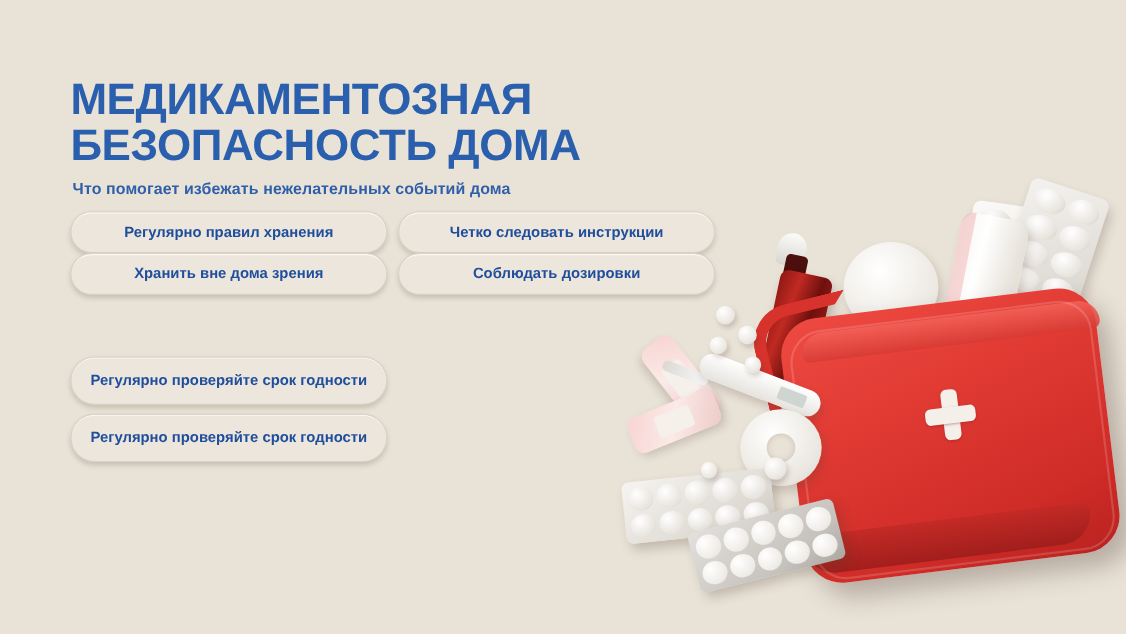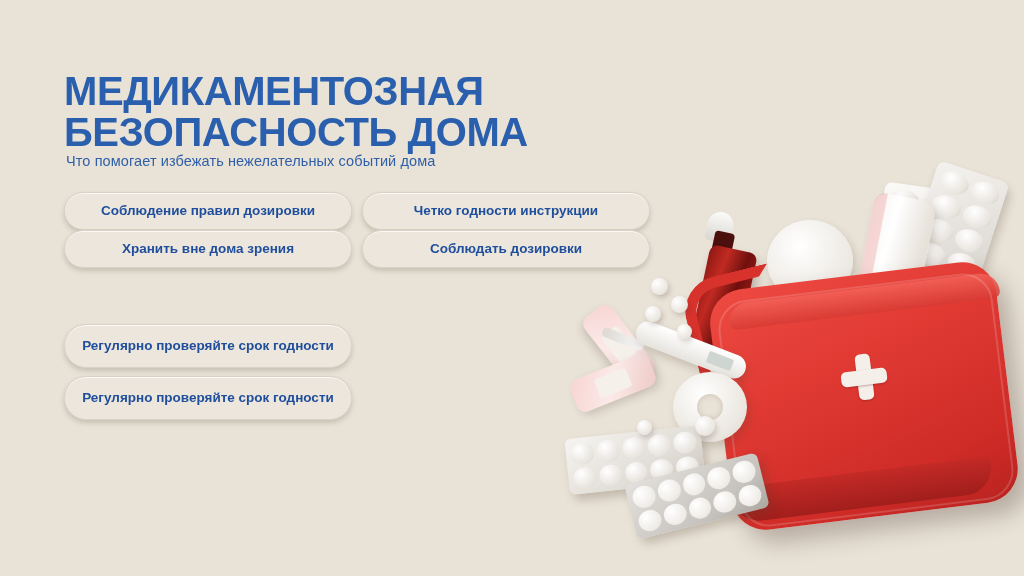--- a/index.html
+++ b/index.html
@@ -22,22 +22,22 @@
     position:absolute;left:64px;top:44px;
     width:620px;
     font-size:40px;line-height:1.03;
     font-weight:800;
     letter-spacing:-0.4px;
     color:#2a5fae;
     text-transform:uppercase;
     white-space:pre-line;
   }
   .subhead{
-    position:absolute;left:66px;top:153px;
-    font-size:14.5px;font-weight:400;
+    position:absolute;left:66px;top:164px;
+    font-size:14.5px;font-weight:700;
     color:#2f5fa8;
     letter-spacing:0.1px;
   }
 
   
   .chips{position:absolute;left:0;top:0;width:700px;height:576px;}
   .chip{
     position:absolute;
     box-sizing:border-box;
     display:flex;align-items:center;justify-content:center;
@@ -276,25 +276,25 @@
 </head>
 <body>
 
 <div id="slide">
 
   <h1 class="headline">МЕДИКАМЕНТОЗНАЯ
 БЕЗОПАСНОСТЬ ДОМА</h1>
   <div class="subhead">Что помогает избежать нежелательных событий дома</div>
 
   <div class="chips">
-    <div class="chip col-l c1">Соблюдение правил дозировки</div>
+    <div class="chip col-l c1">Регулярно правил хранения</div>
     <div class="chip col-l c2">Хранить вне дома зрения</div>
     <div class="chip col-l c4">Регулярно проверяйте срок годности</div>
     <div class="chip col-l c5">Регулярно проверяйте срок годности</div>
-    <div class="chip col-r r1">Четко годности инструкции</div>
+    <div class="chip col-r r1">Четко следовать инструкции</div>
     <div class="chip col-r r2">Соблюдать дозировки</div>
   </div>
 
   <div class="photo">
 
     <div class="blister bl-b">
       <b></b>
         <b></b>
         <b></b>
         <b></b>

